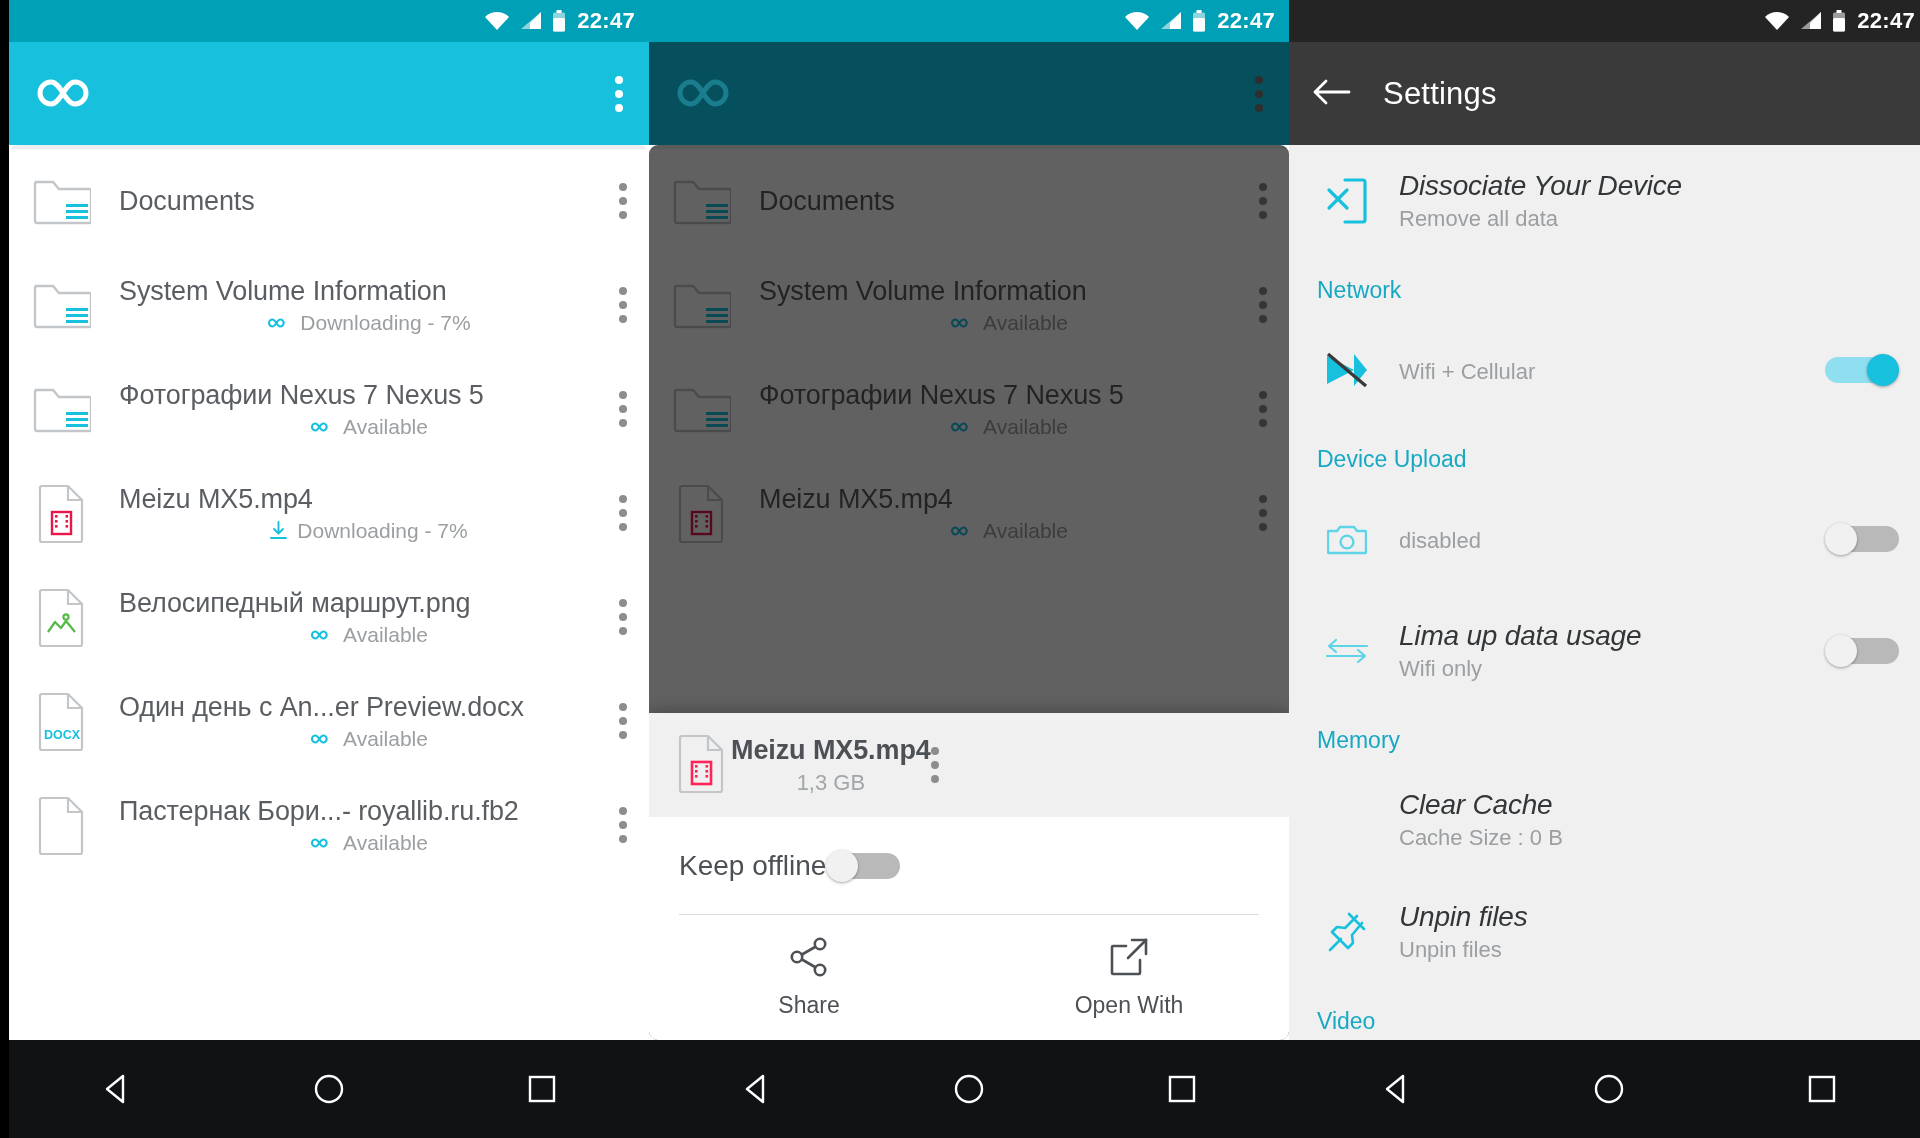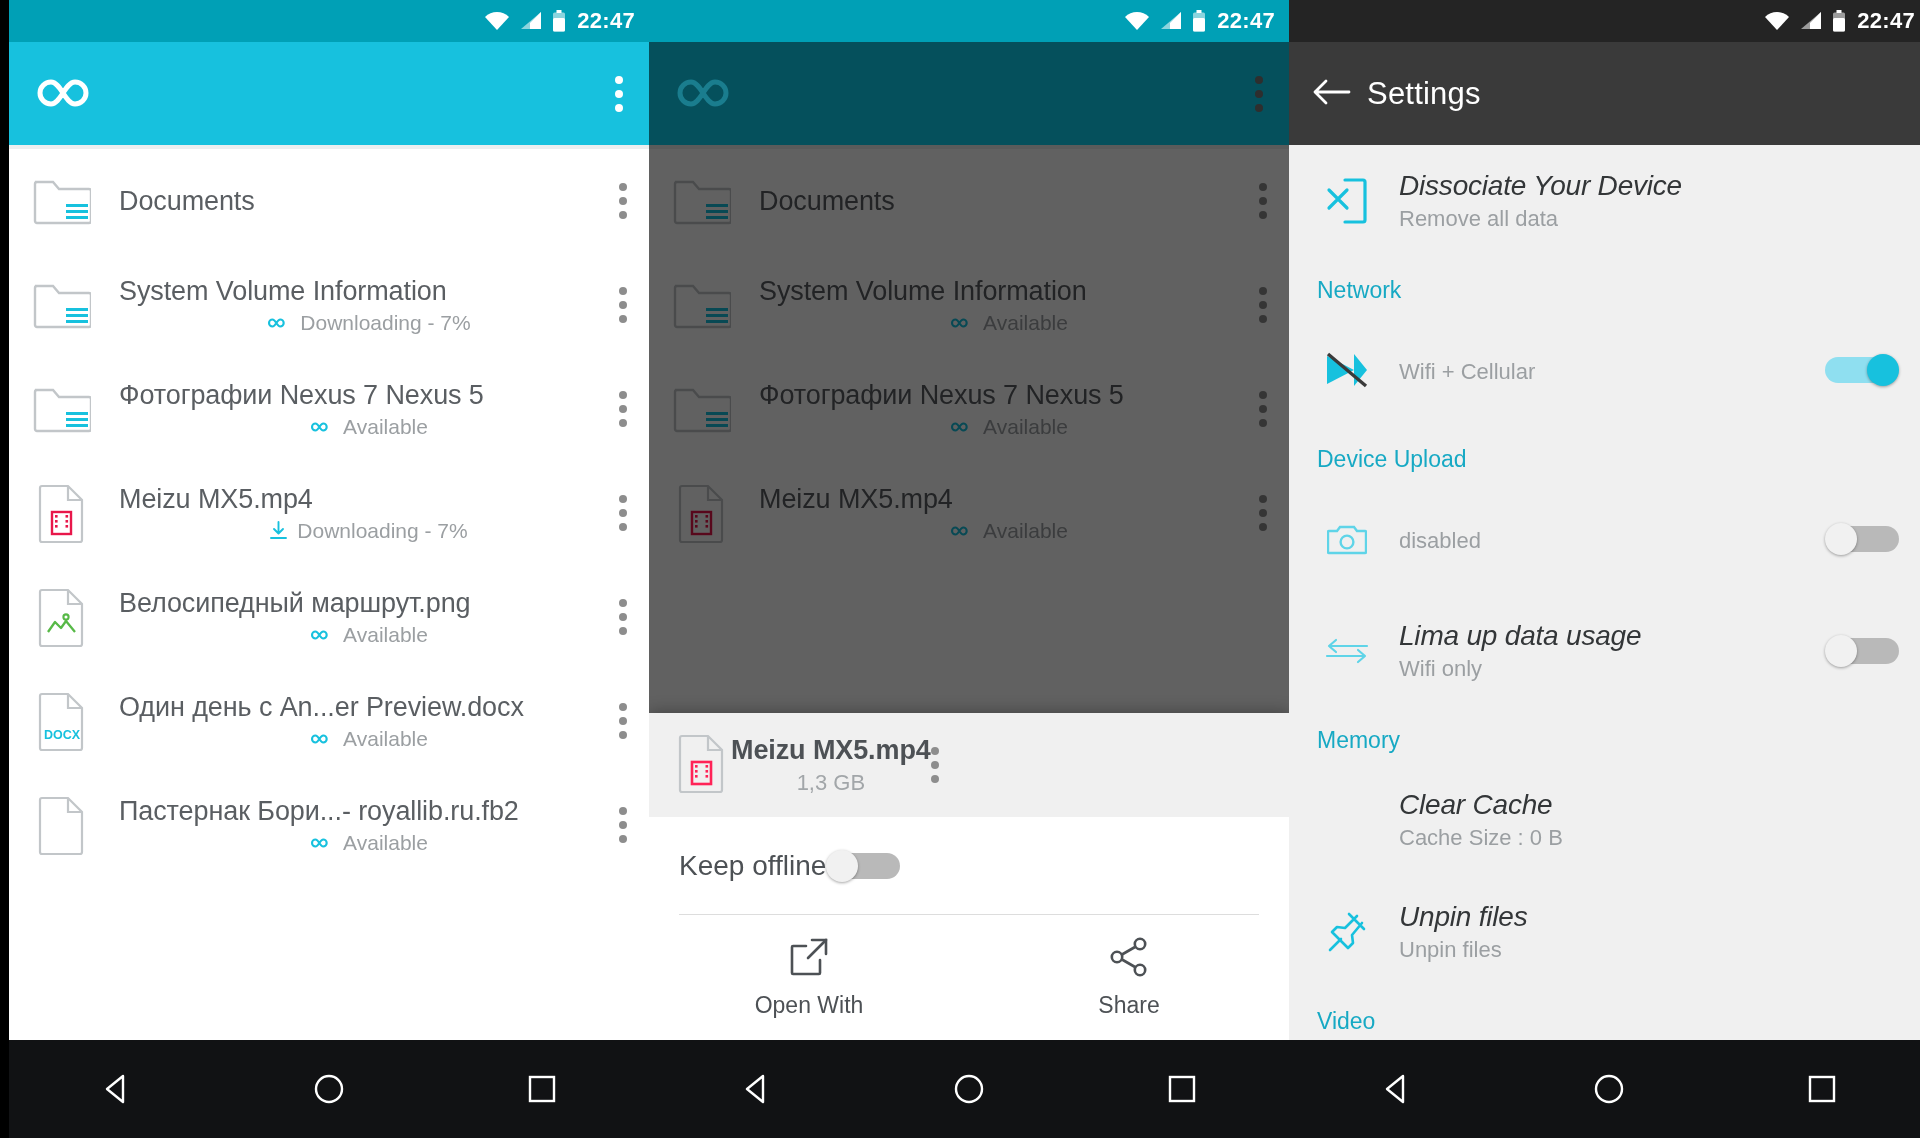--- a/index.html
+++ b/index.html
@@ -18,29 +18,29 @@
   .sb-time{font-size:22px;font-weight:bold;letter-spacing:.3px;margin-left:11px;color:#fff;}
   .sb-ico{margin-left:9px;display:flex;align-items:center;}
 
   
   .appbar{height:103px;flex:0 0 auto;display:flex;align-items:center;
     justify-content:space-between;padding:0 26px 0 22px;box-sizing:border-box;}
   .ab-cyan{background:#17c1de;}
   .ab-teal{background:#05505c;}
   .ab-dark{background:#3a3a3a;}
   .logo{width:64px;height:44px;}
-  .ab-left{display:flex;align-items:center;gap:16px;}
+  .ab-left{display:flex;align-items:center;gap:32px;}
   .ab-title{color:#fff;font-size:31px;font-weight:500;letter-spacing:.2px;}
   .kebab{width:9px;display:flex;flex-direction:column;gap:6px;align-items:center;cursor:pointer;}
   .kebab i{width:8px;height:8px;border-radius:50%;background:#fff;display:block;}
   .kebab.grey i{background:#8d8d8d;}
   .kebab.dk i{background:#2e2e2e;}
 
   
-  .list{flex:1 1 auto;position:relative;overflow:hidden;}
+  .list{flex:1 1 auto;position:relative;overflow:hidden;border-radius:9px;}
   .divider-top{height:4px;background:#eceff0;}
   .row{height:104px;display:flex;align-items:center;padding:0 22px 0 24px;box-sizing:border-box;}
   .row .ficon{width:58px;height:66px;flex:0 0 auto;position:relative;margin-right:28px;}
   .row .meta{flex:1 1 auto;min-width:0;}
   .fname{font-size:27px;color:#5a5e62;white-space:nowrap;overflow:hidden;letter-spacing:-.1px;}
   .fsub{display:flex;align-items:center;gap:9px;margin-top:4px;justify-content:center;}
   .fsub .stat{font-size:21px;color:#9b9fa2;}
   .inf{width:25px;height:14px;flex:0 0 auto;}
   .dlarrow{width:19px;height:19px;flex:0 0 auto;}
 
@@ -493,35 +493,35 @@
               <i class="knob"></i>
           </span>
         </div>
 
         <div class="sheet-sep"></div>
 
         <div class="actions">
           <div class="action">
             <span>
               <svg width="42" height="42" viewBox="0 0 42 42">
-                  <path d="M24 4 h14 v14" fill="none" stroke="#4d5155" stroke-width="2.6" stroke-linecap="round"></path>
-                  <path d="M38 4 L20 22" fill="none" stroke="#4d5155" stroke-width="2.6" stroke-linecap="round"></path>
-                  <path d="M32 24 v13 a1 1 0 0 1 -1 1 h-26 a1 1 0 0 1 -1 -1 v-26 a1 1 0 0 1 1 -1 h13" fill="none" stroke="#4d5155" stroke-width="2.6" stroke-linecap="round"></path>
-                </svg></span>
-            <span class="alabel">Open With</span>
-          </div>
-          <div class="action">
-            <span>
-              <svg width="42" height="42" viewBox="0 0 42 42">
                   <circle cx="32" cy="8" r="5.2" fill="none" stroke="#4d5155" stroke-width="2.6"></circle>
                   <circle cx="9" cy="21" r="5.2" fill="none" stroke="#4d5155" stroke-width="2.6"></circle>
                   <circle cx="32" cy="34" r="5.2" fill="none" stroke="#4d5155" stroke-width="2.6"></circle>
                   <path d="M14 18.5 L27 11 M14 23.5 L27 31" stroke="#4d5155" stroke-width="2.6"></path>
                 </svg></span>
             <span class="alabel">Share</span>
+          </div>
+          <div class="action">
+            <span>
+              <svg width="42" height="42" viewBox="0 0 42 42">
+                  <path d="M24 4 h14 v14" fill="none" stroke="#4d5155" stroke-width="2.6" stroke-linecap="round"></path>
+                  <path d="M38 4 L20 22" fill="none" stroke="#4d5155" stroke-width="2.6" stroke-linecap="round"></path>
+                  <path d="M32 24 v13 a1 1 0 0 1 -1 1 h-26 a1 1 0 0 1 -1 -1 v-26 a1 1 0 0 1 1 -1 h13" fill="none" stroke="#4d5155" stroke-width="2.6" stroke-linecap="round"></path>
+                </svg></span>
+            <span class="alabel">Open With</span>
           </div>
         </div>
       </div>
     </div>
 
     <div class="navbar">
       <span class="nb">
           <svg width="34" height="34" viewBox="0 0 34 34">
             <path d="M24 4 L8 17 L24 30 Z" fill="none" stroke="#fff" stroke-width="2.4" stroke-linejoin="round"></path>
           </svg>

